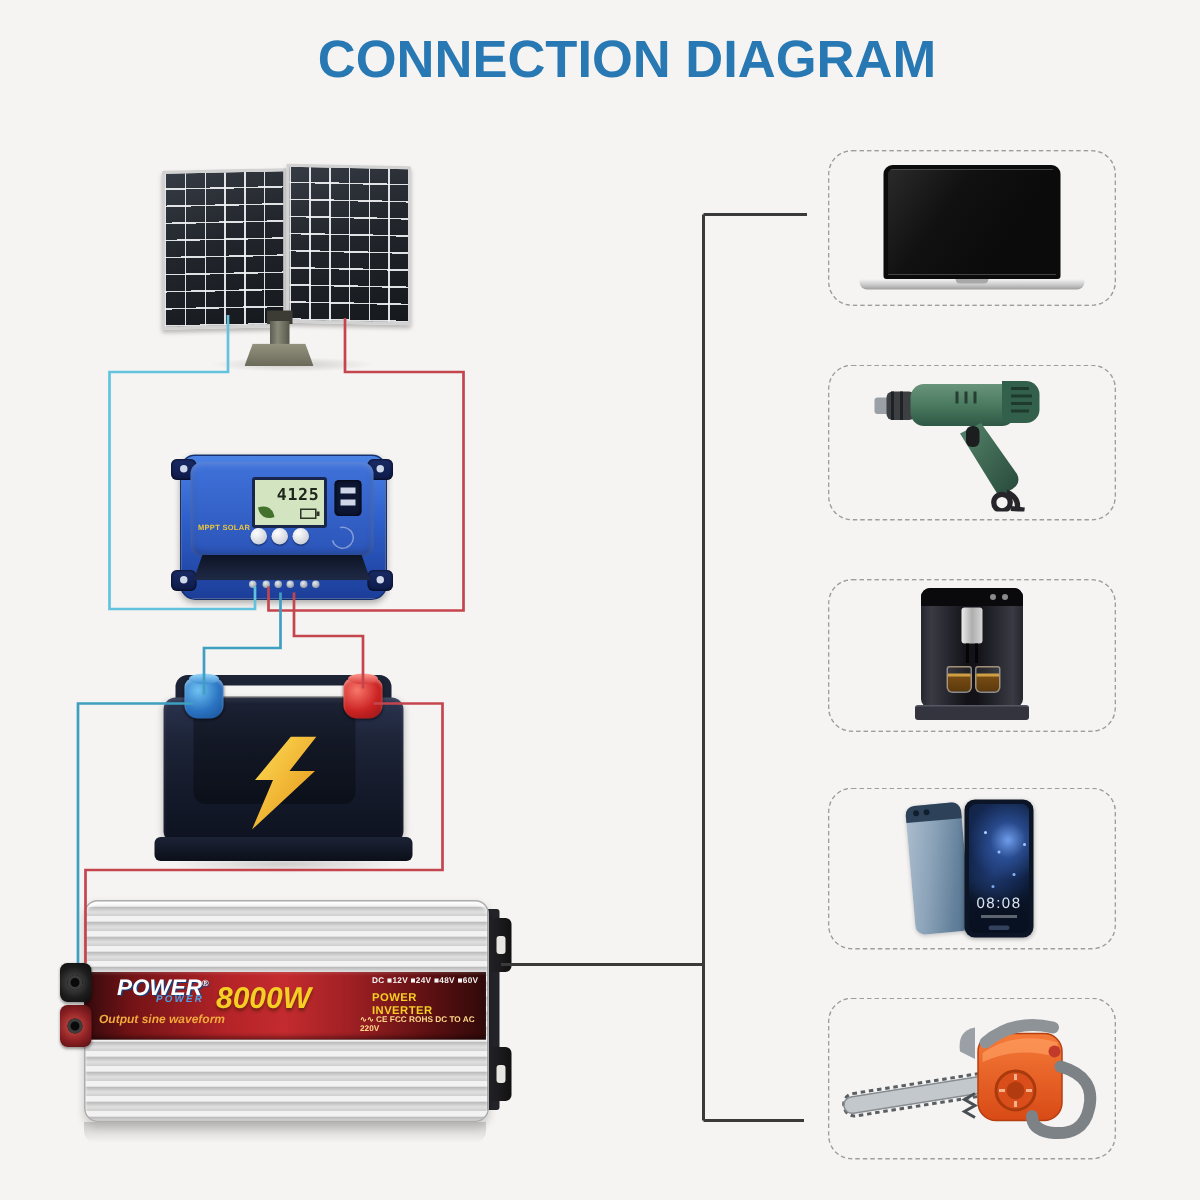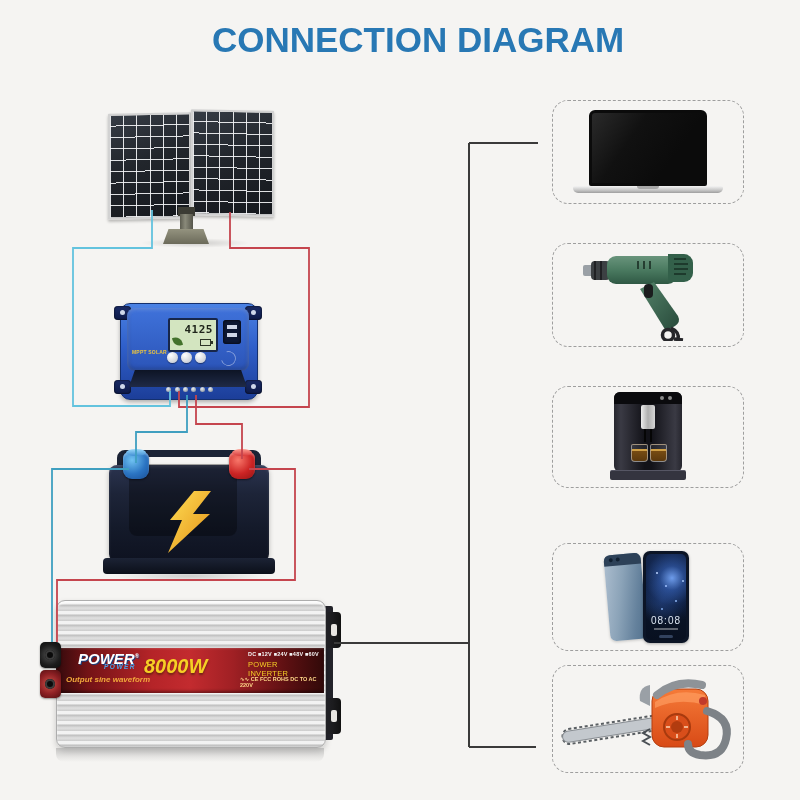--- a/index.html
+++ b/index.html
@@ -113,32 +113,32 @@
   .inv-logo sup{font-size:6px;font-style:normal;}
   .inv-logo-sub{position:absolute;left:64px;top:65px;color:#4da2e8;font-style:italic;font-weight:800;
                 font-size:6.5px;letter-spacing:1.5px;}
   .inv-tagline{position:absolute;left:26px;top:77px;color:#f2a93c;font-weight:bold;font-style:italic;font-size:8px;}
   .inv-power{position:absolute;left:104px;top:51px;width:104px;text-align:left;color:#f6cf25;
              font-size:20px;line-height:34px;font-weight:800;font-style:italic;
              text-shadow:0 2px 2px rgba(60,30,0,.55);}
   .inv-specs{position:absolute;left:208px;top:53px;width:72px;color:#f4f4f4;font-size:5.5px;
              font-weight:bold;letter-spacing:.2px;}
   .inv-product{position:absolute;left:208px;top:62px;width:72px;color:#f6cf25;font-size:7.5px;
-               font-weight:400;letter-spacing:.3px;}
+               font-weight:700;letter-spacing:.3px;}
   .inv-cert{position:absolute;left:200px;top:78px;width:84px;color:#ffd98a;font-size:5.5px;font-weight:bold;}
   .inv-reflect{position:absolute;left:16px;top:150px;width:268px;height:14px;border-radius:0 0 8px 8px;
                background:linear-gradient(180deg,rgba(150,150,150,.45),rgba(245,244,242,0));}
 
   
   .appbox{position:absolute;left:552px;width:192px;border:1.5px dashed #9e9e9e;border-radius:16px;
           box-sizing:border-box;display:flex;align-items:center;justify-content:center;}
   .bx1{top:100px;height:104px}
   .bx2{top:243px;height:104px}
   .bx3{top:386px;height:102px}
-  .bx4{top:543px;height:108px}
+  .bx4{top:525px;height:108px}
   .bx5{top:665px;height:108px}
 
   
   .laptop{position:relative;width:160px;height:92px;}
   .lap-screen{position:absolute;left:21px;top:4px;width:118px;height:76px;border:3px solid #0b0b0b;
               border-radius:6px 6px 2px 2px;box-sizing:border-box;
               background:linear-gradient(125deg,#2a2a2a 0%,#111 35%,#0b0b0b 70%);}
   .lap-base{position:absolute;left:5px;top:80px;width:150px;height:7px;border-radius:2px 2px 5px 5px;
             background:linear-gradient(180deg,#f4f4f4,#c6c6c6 60%,#9e9e9e);}
   .lap-base::after{content:"";position:absolute;left:64px;top:0;width:22px;height:3px;background:#a8a8a8;

